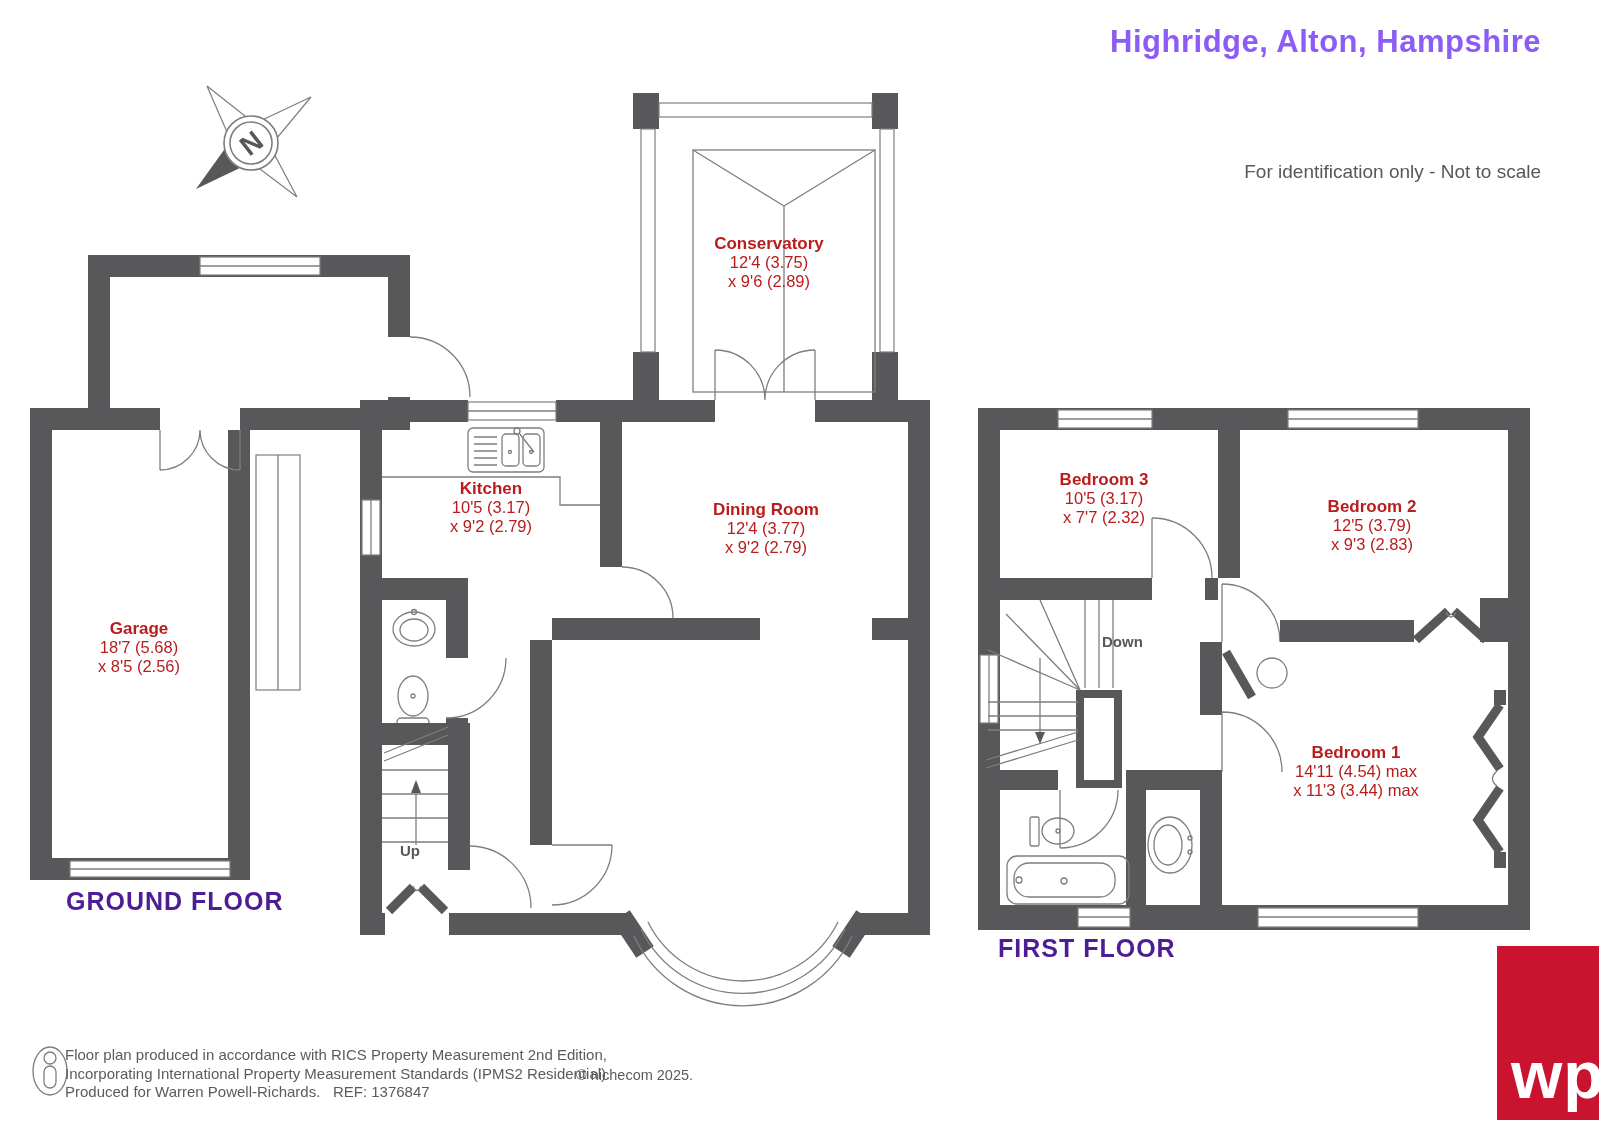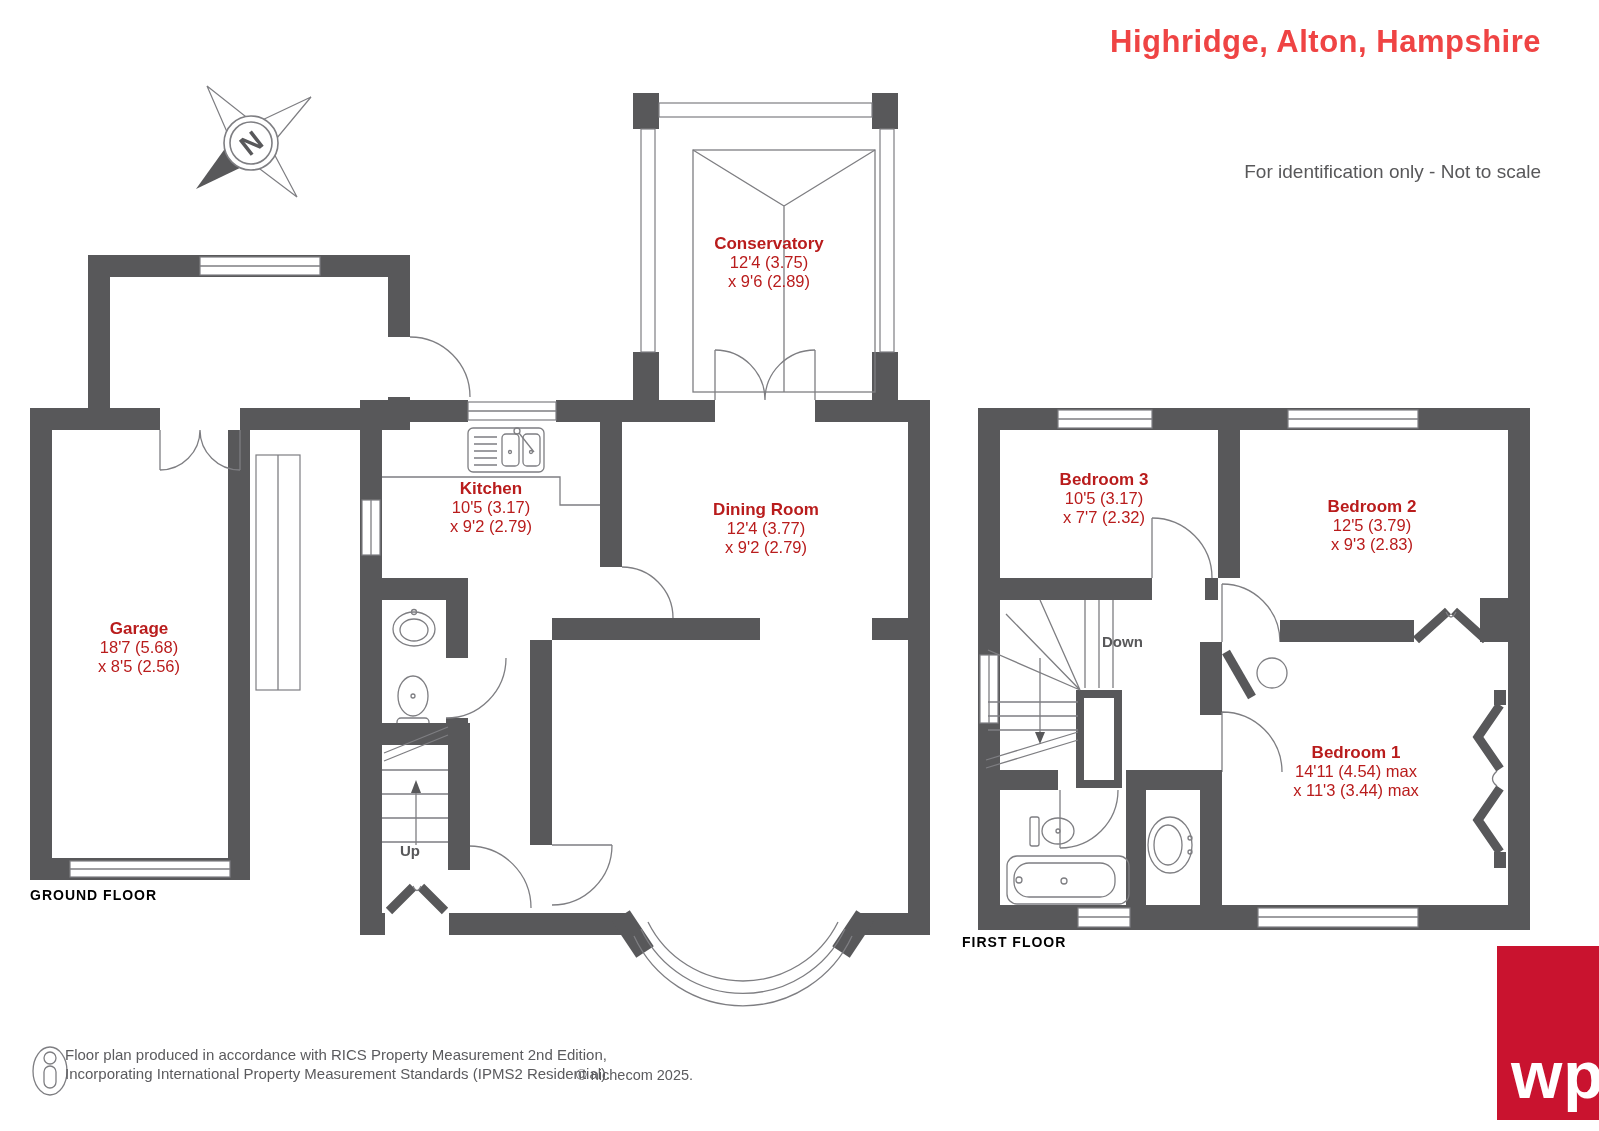--- a/index.html
+++ b/index.html
@@ -8,24 +8,24 @@
   .abs{position:absolute;}
   svg{display:block;}
   
   .w{fill:#58585a;stroke:none;}
   .ln{fill:none;stroke:#7e7e82;stroke-width:1.3;}
   .lnw{fill:#ffffff;stroke:#7e7e82;stroke-width:1.2;}
   .thick{fill:none;stroke:#58585a;stroke-width:9;}
   .thick20{fill:none;stroke:#58585a;stroke-width:21;}
   .sw8{fill:#ffffff;stroke:#58585a;stroke-width:8;}
   
-  .title{right:58px;top:24px;text-align:left;font-size:31px;font-weight:bold;letter-spacing:.5px;color:#ef4444;}
+  .title{right:58px;top:24px;text-align:left;font-size:31px;font-weight:bold;letter-spacing:.5px;color:#8b5cf6;}
   .subtitle{right:58px;top:75px;text-align:right;font-size:20.5px;line-height:27px;color:#58585a;}
   .disclaimer{right:58px;top:161px;text-align:right;font-size:19px;color:#58585a;}
-  .floor-label{font-size:14px;font-weight:bold;letter-spacing:1px;color:#000000;}
+  .floor-label{font-size:25px;font-weight:bold;letter-spacing:1px;color:#4c1d95;margin-left:36px;}
   .room-label{position:absolute;transform:translate(-50%,-50%);text-align:center;
               font-size:16.5px;line-height:19px;color:#b91c1c;white-space:nowrap;}
   .room-label .rname{font-weight:bold;font-size:17px;}
   .stair-label{position:absolute;font-size:15px;font-weight:bold;color:#58585a;}
   .footer{left:65px;top:1046px;font-size:15px;line-height:18.5px;color:#5b5b5e;}
   .copyright{left:576px;top:1067px;font-size:14.5px;color:#5b5b5e;}
   .logo{left:1497px;top:946px;width:141px;height:174px;}
   .logo-text{position:absolute;left:14px;bottom:12px;font-size:66px;font-weight:bold;
              color:#ffffff;letter-spacing:1px;line-height:1;}
   .logo-dot{position:absolute;left:129px;top:124px;width:16px;height:16px;}
@@ -286,20 +286,21 @@
 
   <div class="stair-label" style="left:400px;top:842px">Up</div>
   <div class="stair-label" style="left:1102px;top:633px">Down</div>
 
   <div class="abs floor-label" style="left:30px;top:887px">GROUND FLOOR</div>
   <div class="abs floor-label" style="left:962px;top:934px">FIRST FLOOR</div>
 
   <div class="abs footer">
     <div>Floor plan produced in accordance with RICS Property Measurement 2nd Edition,</div>
     <div>Incorporating International Property Measurement Standards (IPMS2 Residential).</div>
+    <div>Produced for Warren Powell-Richards. &nbsp; REF: 1376847</div>
   </div>
   <div class="abs copyright">© nichecom 2025.</div>
 
   <div class="abs logo" style="background: rgb(201, 19, 47);">
     <span class="logo-text">wpr</span>
     <span class="logo-dot" style="background: rgb(226, 81, 46);"></span>
   </div>
 
 </div>
 

